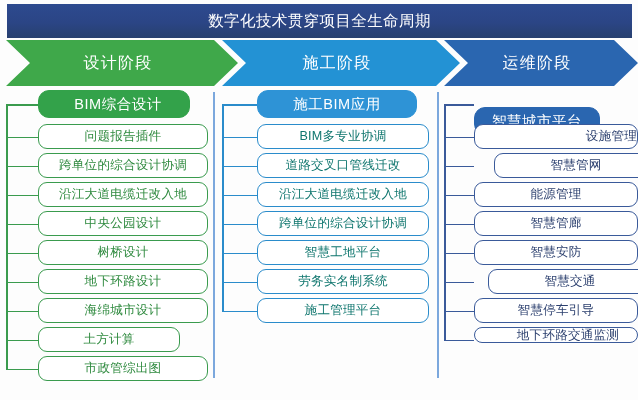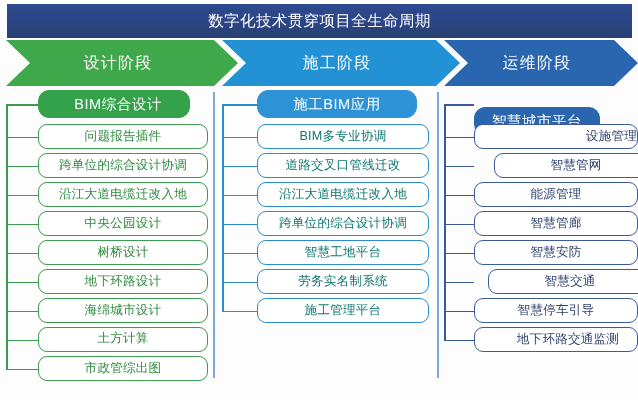--- a/index.html
+++ b/index.html
@@ -183,21 +183,21 @@
       </div>
       <div class="node item g-item" style="left: 32px; top: 150px; width: 170px; height: 25px;">
         <span>树桥设计</span>
       </div>
       <div class="node item g-item" style="left: 32px; top: 179px; width: 170px; height: 25px;">
         <span>地下环路设计</span>
       </div>
       <div class="node item g-item" style="left: 32px; top: 208px; width: 170px; height: 25px;">
         <span>海绵城市设计</span>
       </div>
-      <div class="node item g-item" style="left: 32px; top: 237px; width: 170px; height: 25px; font-family: Liberation Mono, monospace;">
+      <div class="node item g-item" style="left: 32px; top: 237px; width: 142px; height: 25px;">
         <span>土方计算</span>
       </div>
       <div class="node item g-item" style="left: 32px; top: 266px; width: 170px; height: 25px;">
         <span>市政管综出图</span>
       </div>
       <div class="spine g-line" style="left: 0px; top: 14px; height: 264.5px;"></div>
       <div class="branch g-line" style="left: 0px; top: 14px; width: 32px;"></div>
       <div class="branch g-line" style="left: 0px; top: 46.5px; width: 32px;"></div>
       <div class="branch g-line" style="left: 0px; top: 75.5px; width: 32px;"></div>
       <div class="branch g-line" style="left: 0px; top: 104.5px; width: 32px;"></div>
@@ -261,21 +261,21 @@
       </div>
       <div class="node item d-item" style="left: 30px; top: 150px; width: 164px; height: 25px;">
         <span>智慧安防</span>
       </div>
       <div class="node item d-item" style="left: 44px; top: 179px; width: 164px; height: 25px;">
         <span>智慧交通</span>
       </div>
       <div class="node item d-item" style="left: 30px; top: 208px; width: 164px; height: 25px;">
         <span>智慧停车引导</span>
       </div>
-      <div class="node item d-item" style="left: 30px; top: 237px; width: 164px; height: 25px; padding-left: 24px;">
+      <div class="node item d-item" style="left: 30px; top: 237px; width: 164px; height: 16px; padding-left: 24px;">
         <span>地下环路交通监测</span>
       </div>
       <div class="spine d-line" style="left: 0px; top: 14px; height: 235.5px;"></div>
       <div class="branch d-line" style="left: 0px; top: 14px; width: 30px;"></div>
       <div class="branch d-line" style="left: 0px; top: 46.5px; width: 30px;"></div>
       <div class="branch d-line" style="left: 0px; top: 75.5px; width: 30px;"></div>
       <div class="branch d-line" style="left: 0px; top: 104.5px; width: 30px;"></div>
       <div class="branch d-line" style="left: 0px; top: 133.5px; width: 30px;"></div>
       <div class="branch d-line" style="left: 0px; top: 162.5px; width: 30px;"></div>
       <div class="branch d-line" style="left: 0px; top: 191.5px; width: 30px;"></div>

